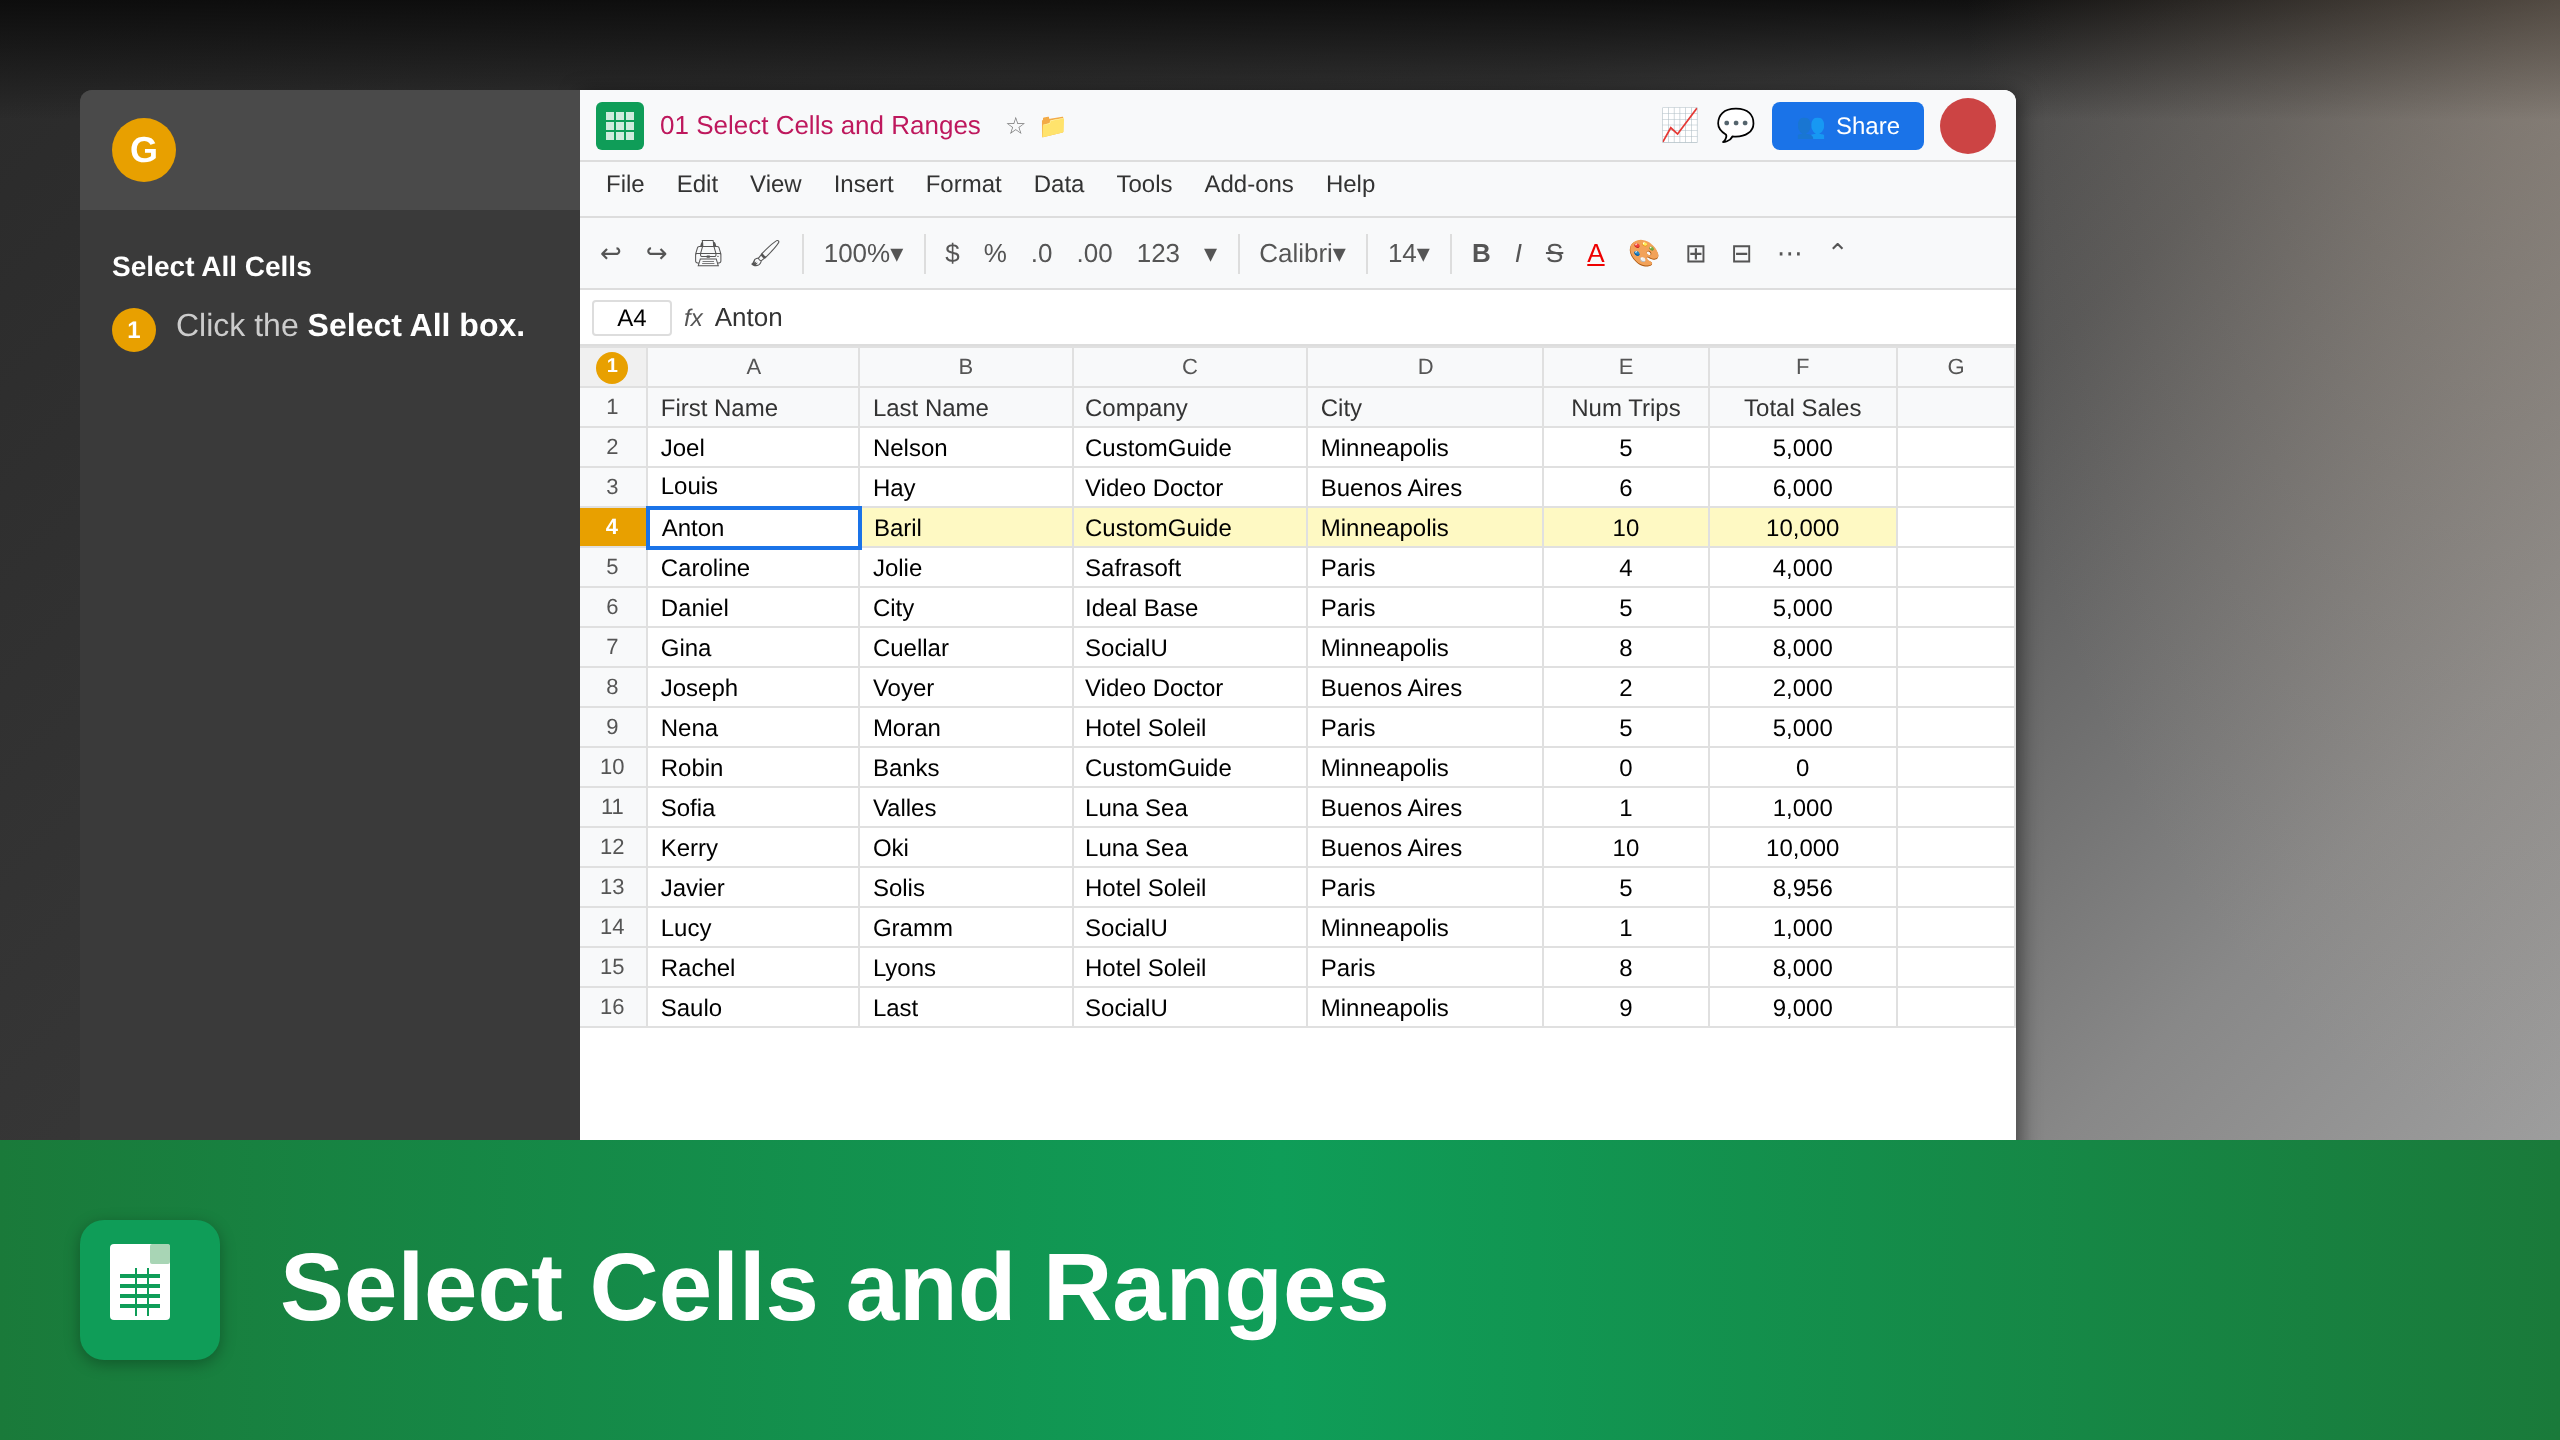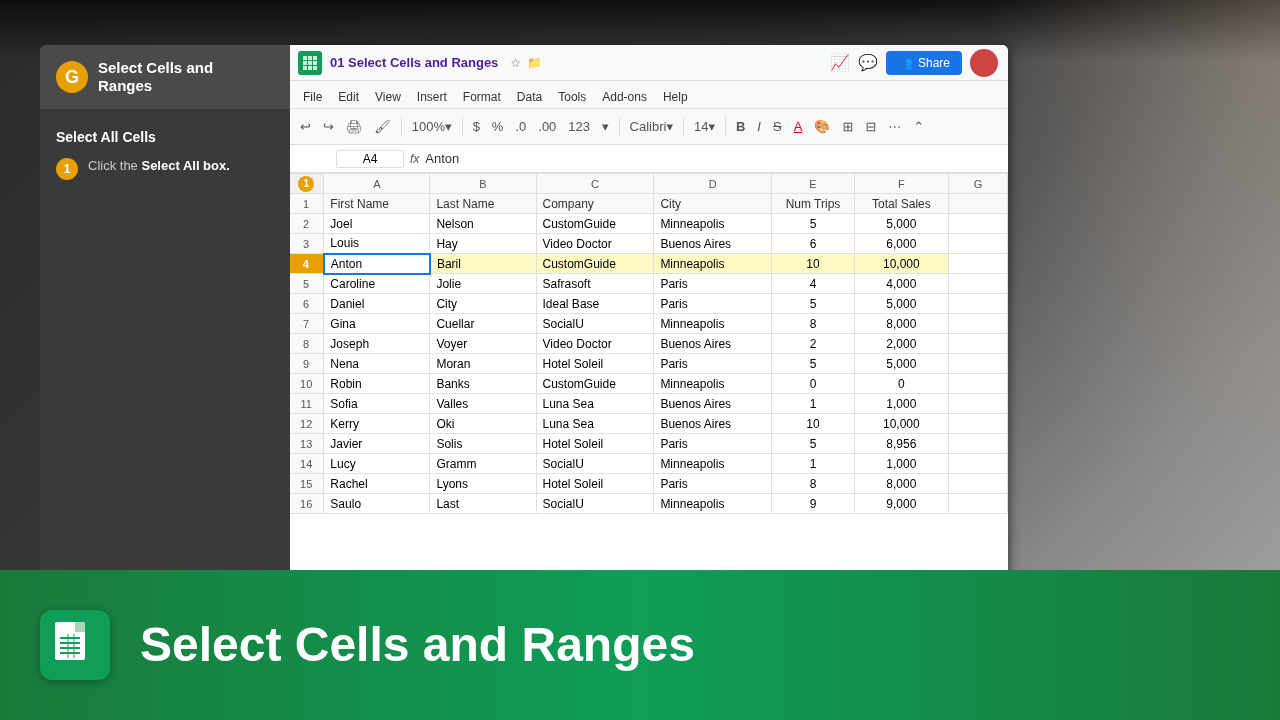--- a/index.html
+++ b/index.html
@@ -104,21 +104,21 @@
       display: flex; align-items: center; justify-content: center;
       color: white;
       font-size: 12px;
       font-weight: bold;
       flex-shrink: 0;
       margin-top: 1px;
     }
 
     .step-text {
       color: #ccc;
-      font-size: 13px;
+      font-size: 16px;
     }
 
     .step-text strong {
       color: white;
     }
 
     
     .spreadsheet-container {
       position: absolute;
       top: 0; left: 248px;
@@ -155,22 +155,22 @@
       grid-template-columns: 1fr 1fr 1fr;
       gap: 1px;
     }
 
     .ss-doc-icon-cell {
       background: rgba(255,255,255,0.8);
     }
 
     .ss-title-text {
       font-size: 13px;
-      font-weight: 700;
-      color: #4c1d95;
+      font-weight: 400;
+      color: #be185d;
     }
 
     .ss-title-icons {
       display: flex; gap: 6px; align-items: center;
       margin-left: 4px;
     }
 
     .ss-title-icon {
       color: #777;
       font-size: 12px;
@@ -205,21 +205,21 @@
     .ss-avatar {
       width: 28px; height: 28px;
       border-radius: 50%;
       background: #c44;
       overflow: hidden;
     }
 
     
     .ss-menubar {
       display: flex;
-      align-items: flex-end;
+      align-items: flex-start;
       gap: 2px;
       padding: 2px 8px;
       background: #f8f9fa;
       border-bottom: 1px solid #ddd;
       height: 28px;
     }
 
     .ss-menu-item {
       color: #333;
       font-size: 12px;
@@ -271,27 +271,26 @@
       font-size: 12px;
       font-style: italic;
     }
 
     .ss-formula-value {
       font-size: 13px;
       color: #333;
     }
 
     .ss-cell-ref {
-      width: 68px;
+      width: 40px;
       border: 1px solid #ddd;
       border-radius: 2px;
       font-size: 12px;
       padding: 1px 4px;
       text-align: center;
-      margin-left: 40px;
     }
 
     
     .ss-grid-wrapper {
       overflow: hidden;
       height: calc(100% - 128px);
       background: white;
     }
 
     .ss-grid {
@@ -420,23 +419,20 @@
 <div class="bg-person"></div>
 <div class="bg-overlay-top"></div>
 <div class="bg-overlay-right"></div>
 
 <div class="main-wrapper">
 
   <div class="sidebar">
     <div class="sidebar-header">
       <div class="sidebar-logo">
         <span>G</span>
-      </div>
-      <div class="sidebar-title">
-        Select Cells and<br>Ranges
       </div>
     </div>
     <div class="sidebar-content">
       <div class="sidebar-section-title">Select All Cells</div>
       <div class="sidebar-step">
         <div class="step-number">1</div>
         <div class="step-text">
           Click the <strong>Select All box.</strong>
         </div>
       </div>

